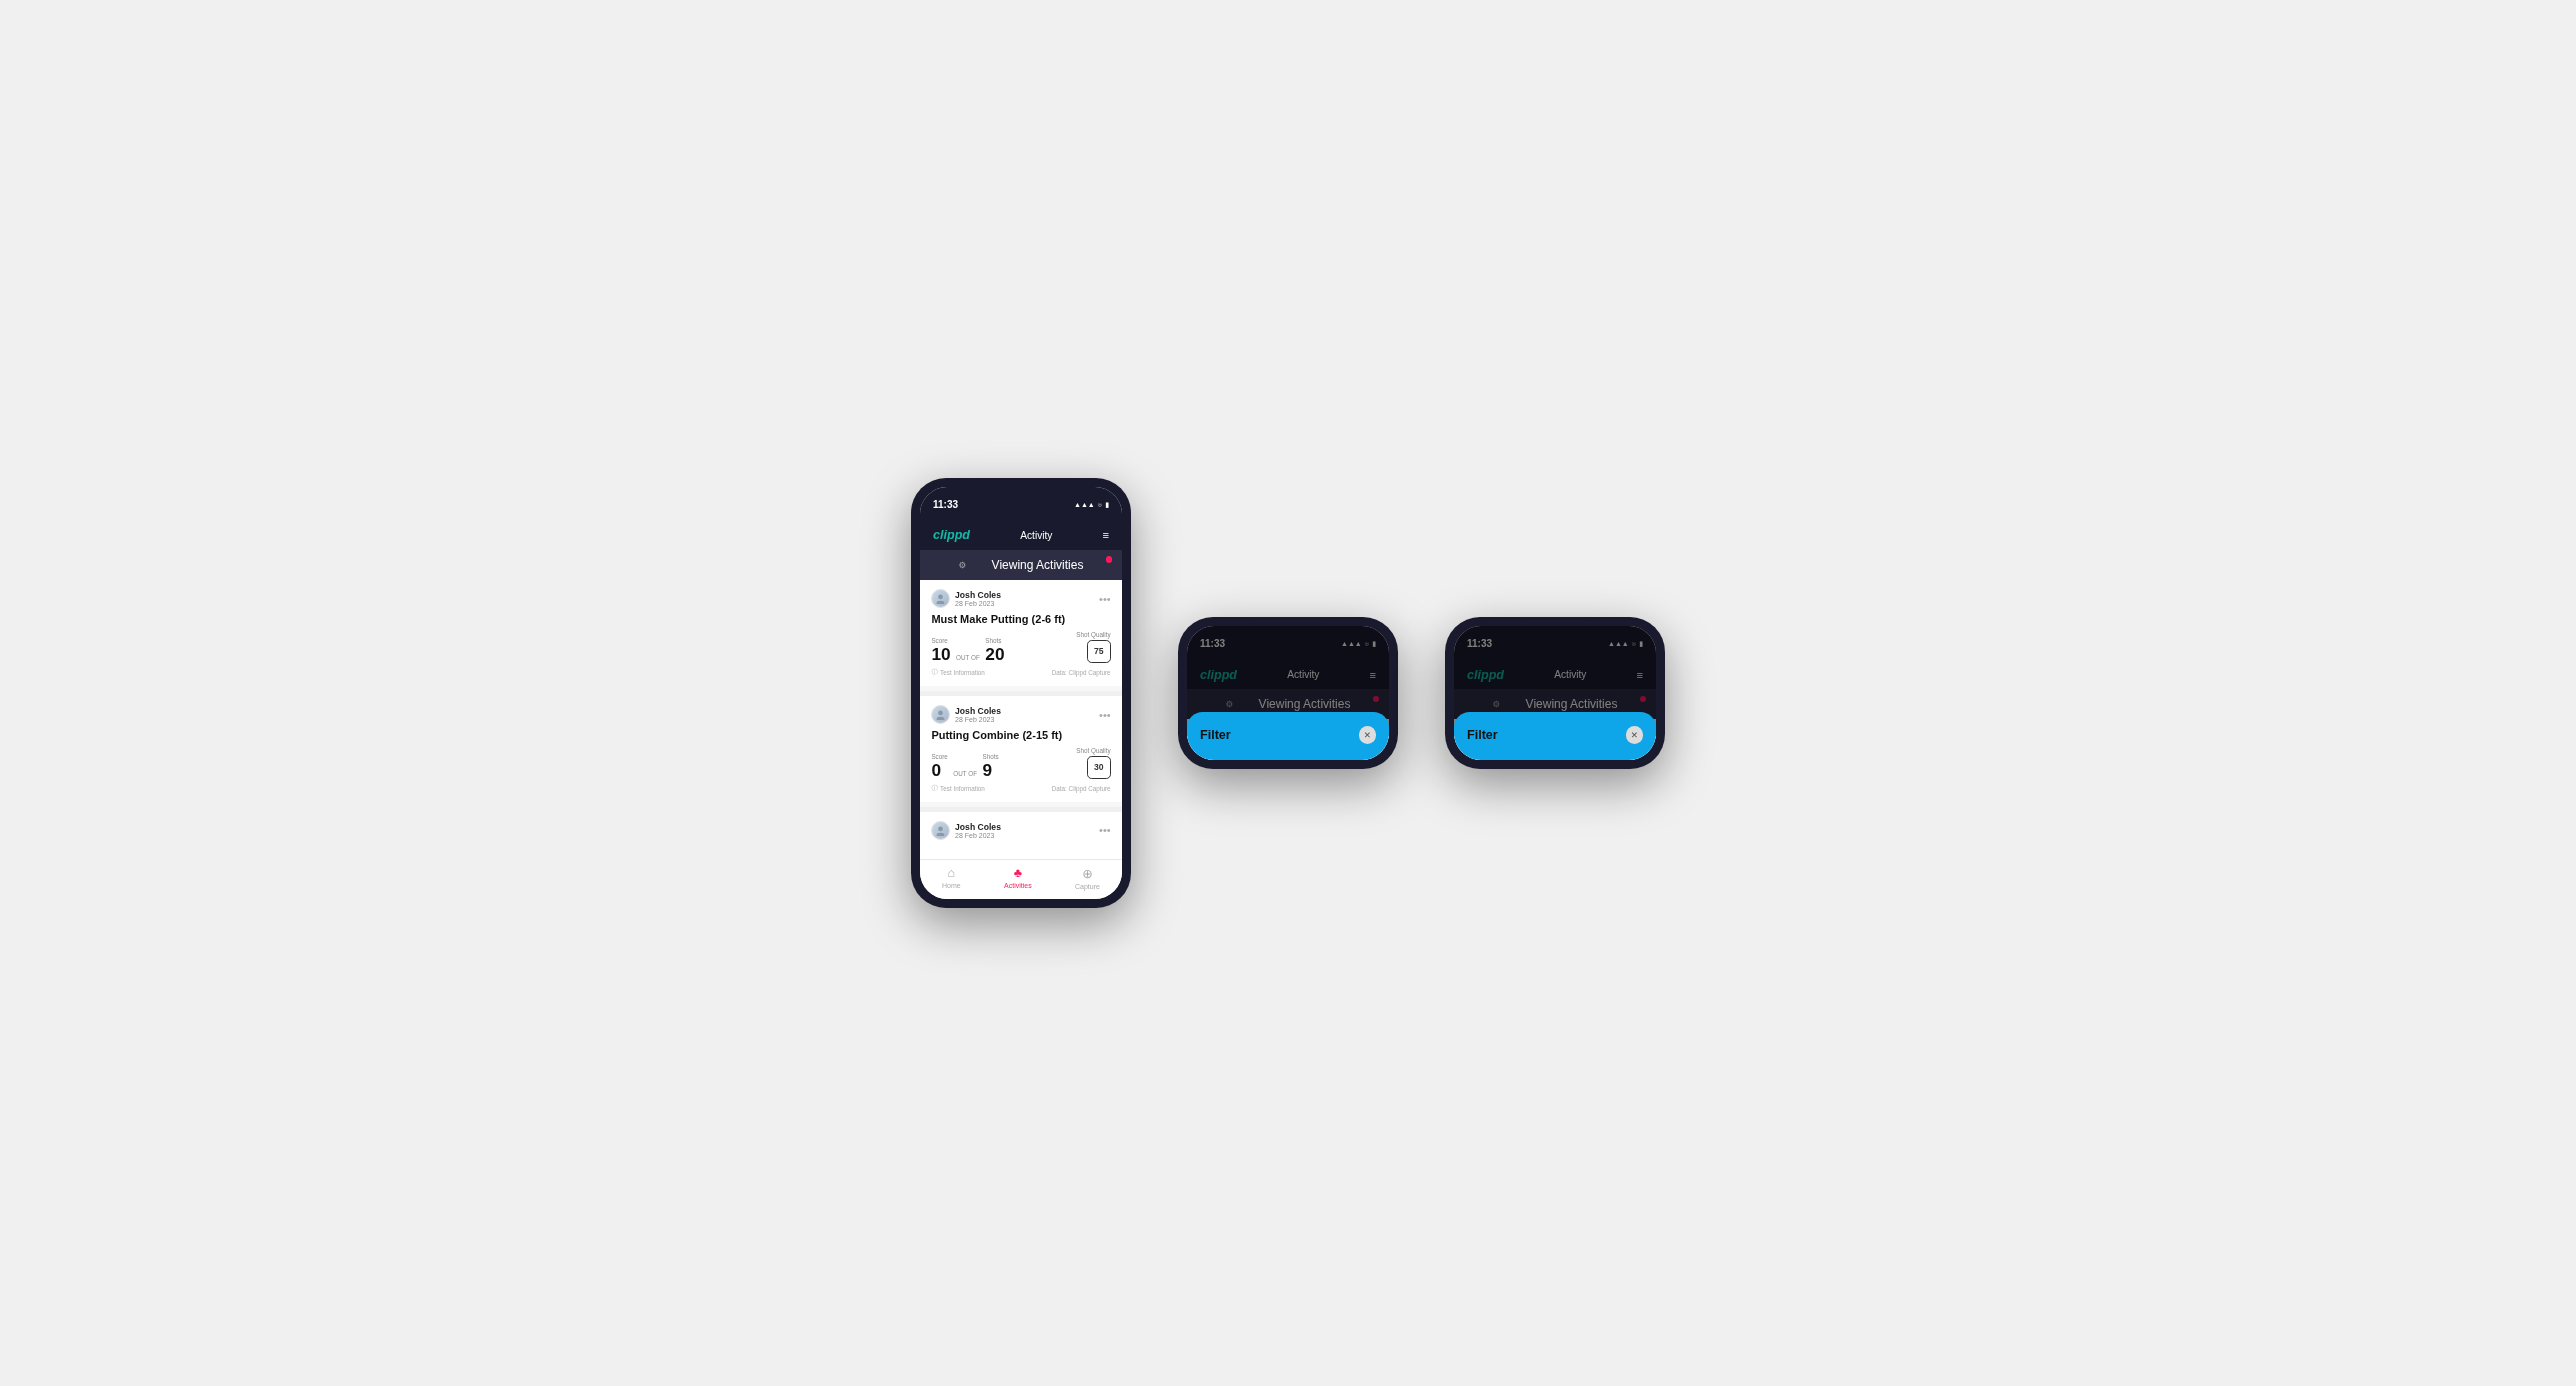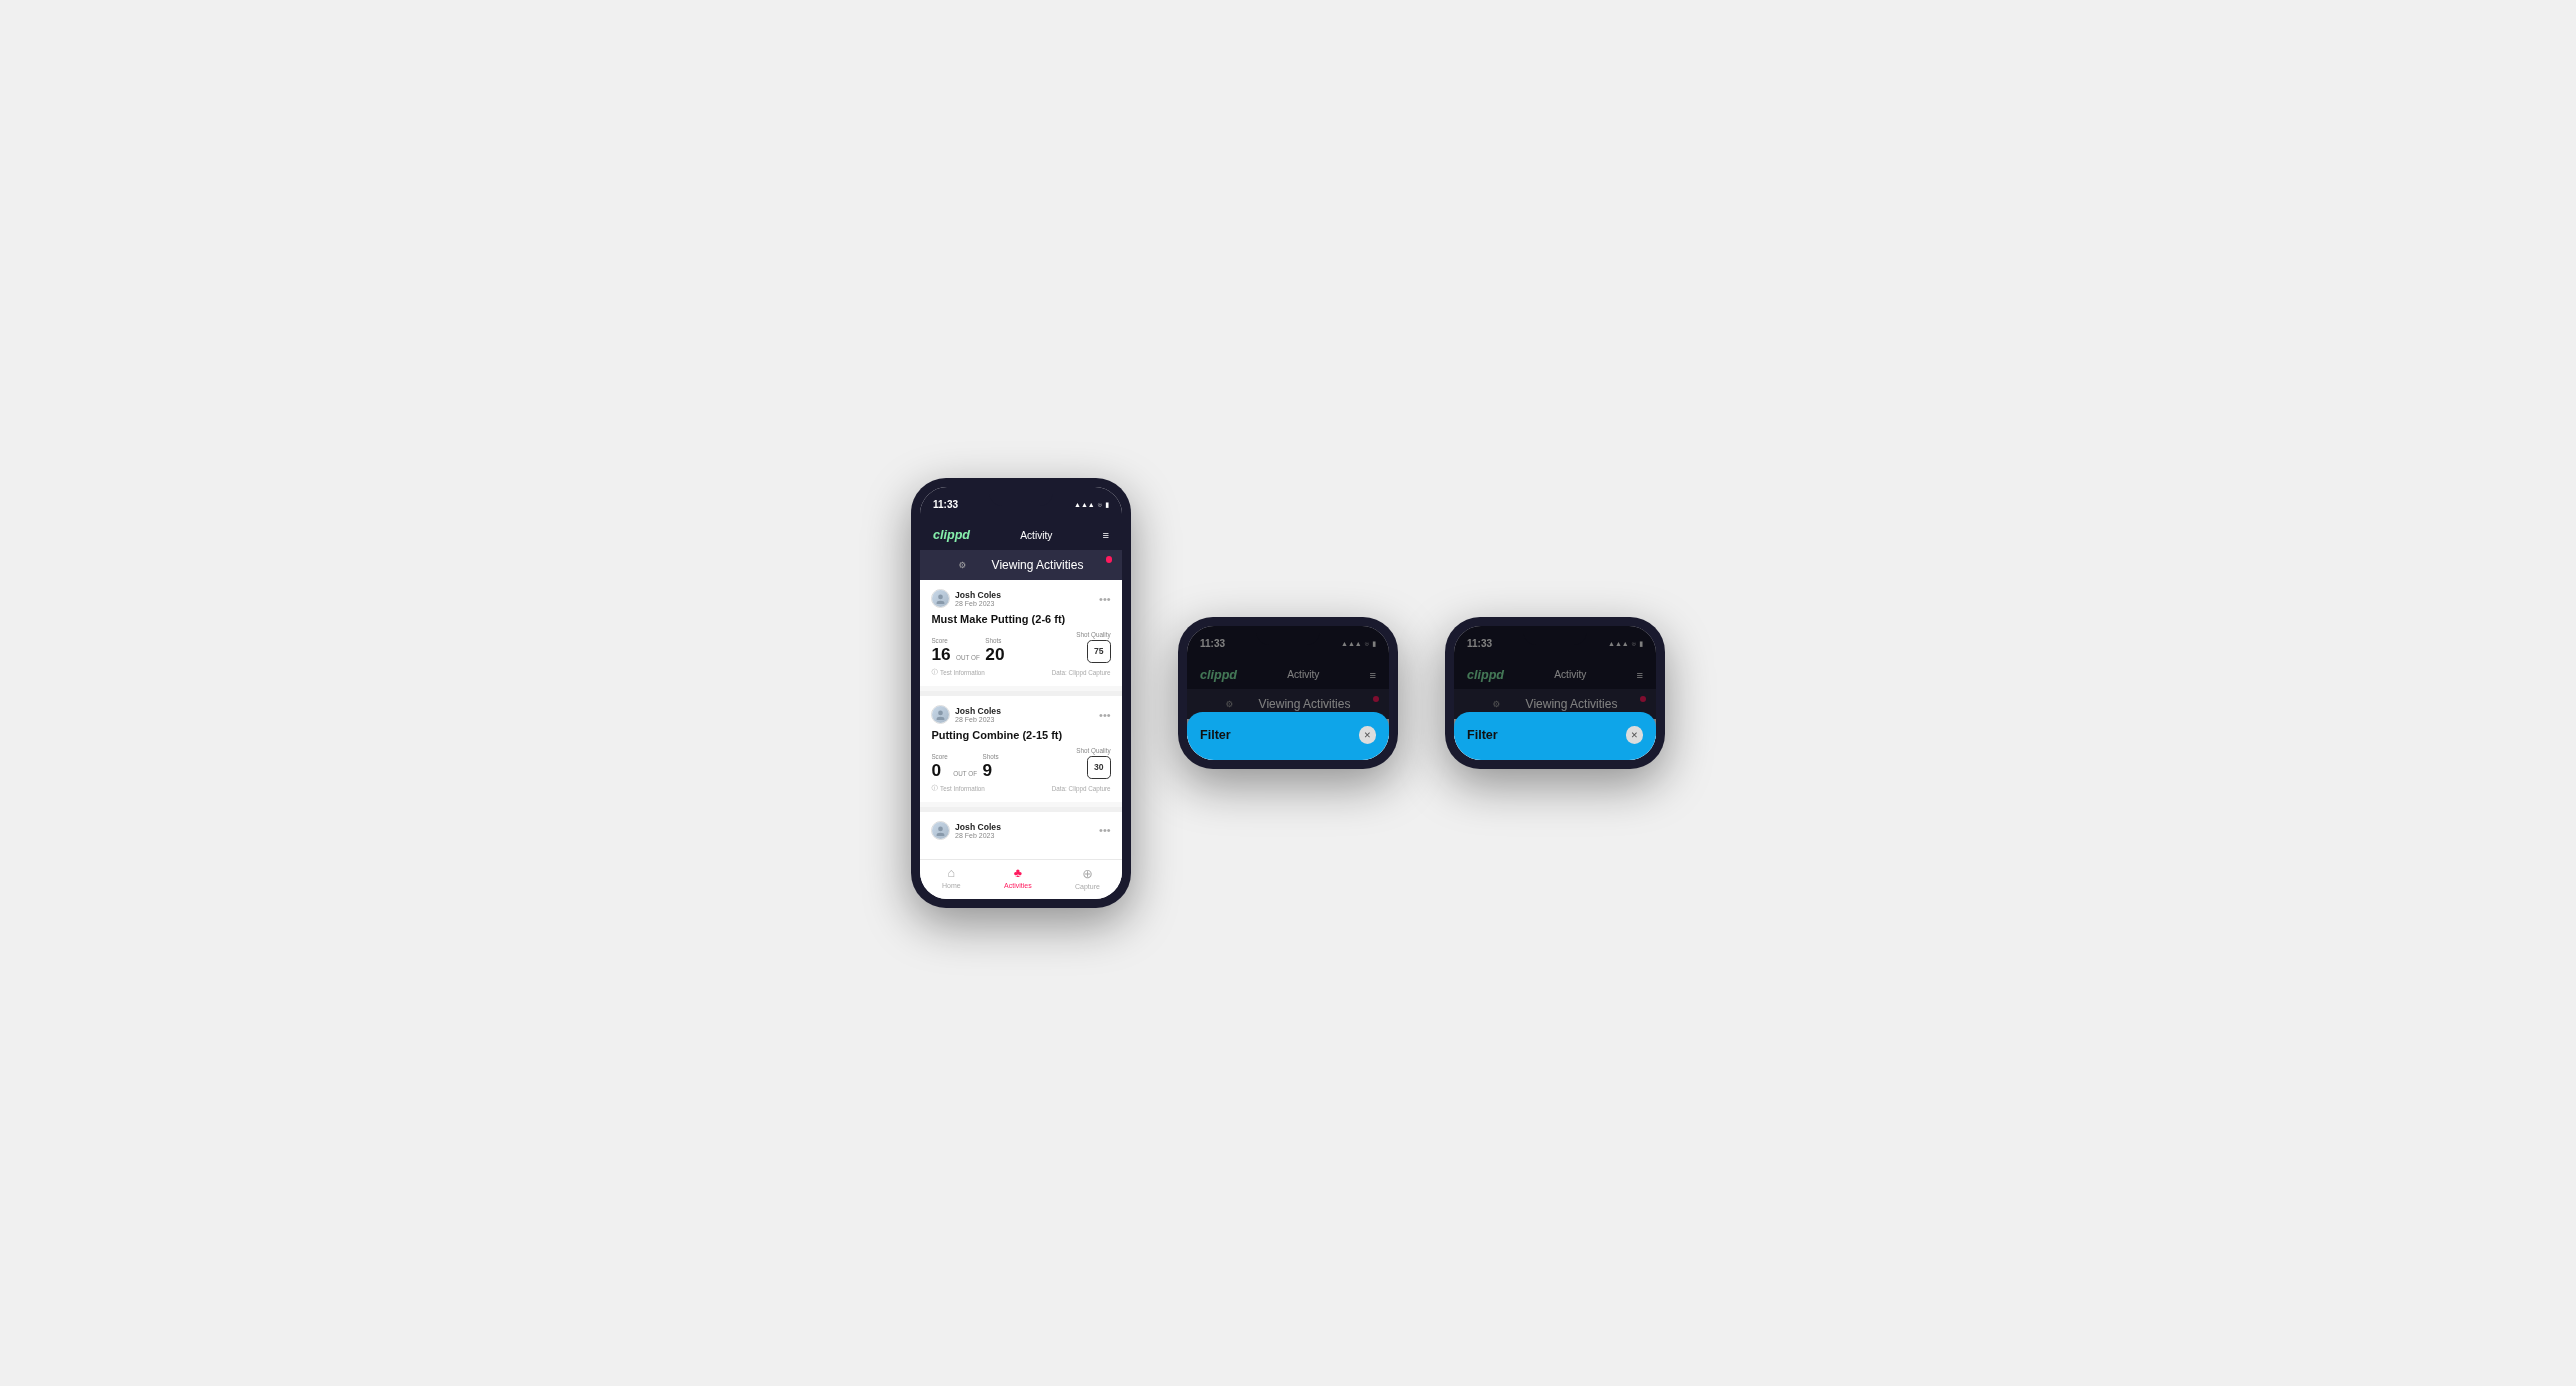--- a/index.html
+++ b/index.html
@@ -73,21 +73,21 @@
 
     
     .app-header {
       background: #1a1a2e;
       padding: 6.3px 12.6px 7.8px;
       display: flex;
       align-items: center;
       justify-content: space-between;
     }
     .logo {
-      color: #86efac;
+      color: #14b8a6;
       font-size: 12.6px;
       font-weight: 800;
       font-style: italic;
     }
     .header-title {
       color: #fff;
       font-size: 10.2px;
       font-weight: 500;
     }
     .hamburger {
@@ -395,21 +395,21 @@
                 <div class="user-name">Josh Coles</div>
                 <div class="user-date">28 Feb 2023</div>
               </div>
             </div>
             <span class="dots-menu">•••</span>
           </div>
           <div class="card-title">Must Make Putting (2-6 ft)</div>
           <div class="stats-row">
             <div class="stat-group">
               <span class="stat-label">Score</span>
-              <span class="stat-value">16</span>
+              <span class="stat-value">10</span>
             </div>
             <span class="out-of">OUT OF</span>
             <div class="stat-group">
               <span class="stat-label">Shots</span>
               <span class="stat-value">20</span>
             </div>
             <div style="flex:1"></div>
             <div class="stat-group" style="align-items:flex-end">
               <span class="stat-label">Shot Quality</span>
               <div class="shot-quality-badge">

